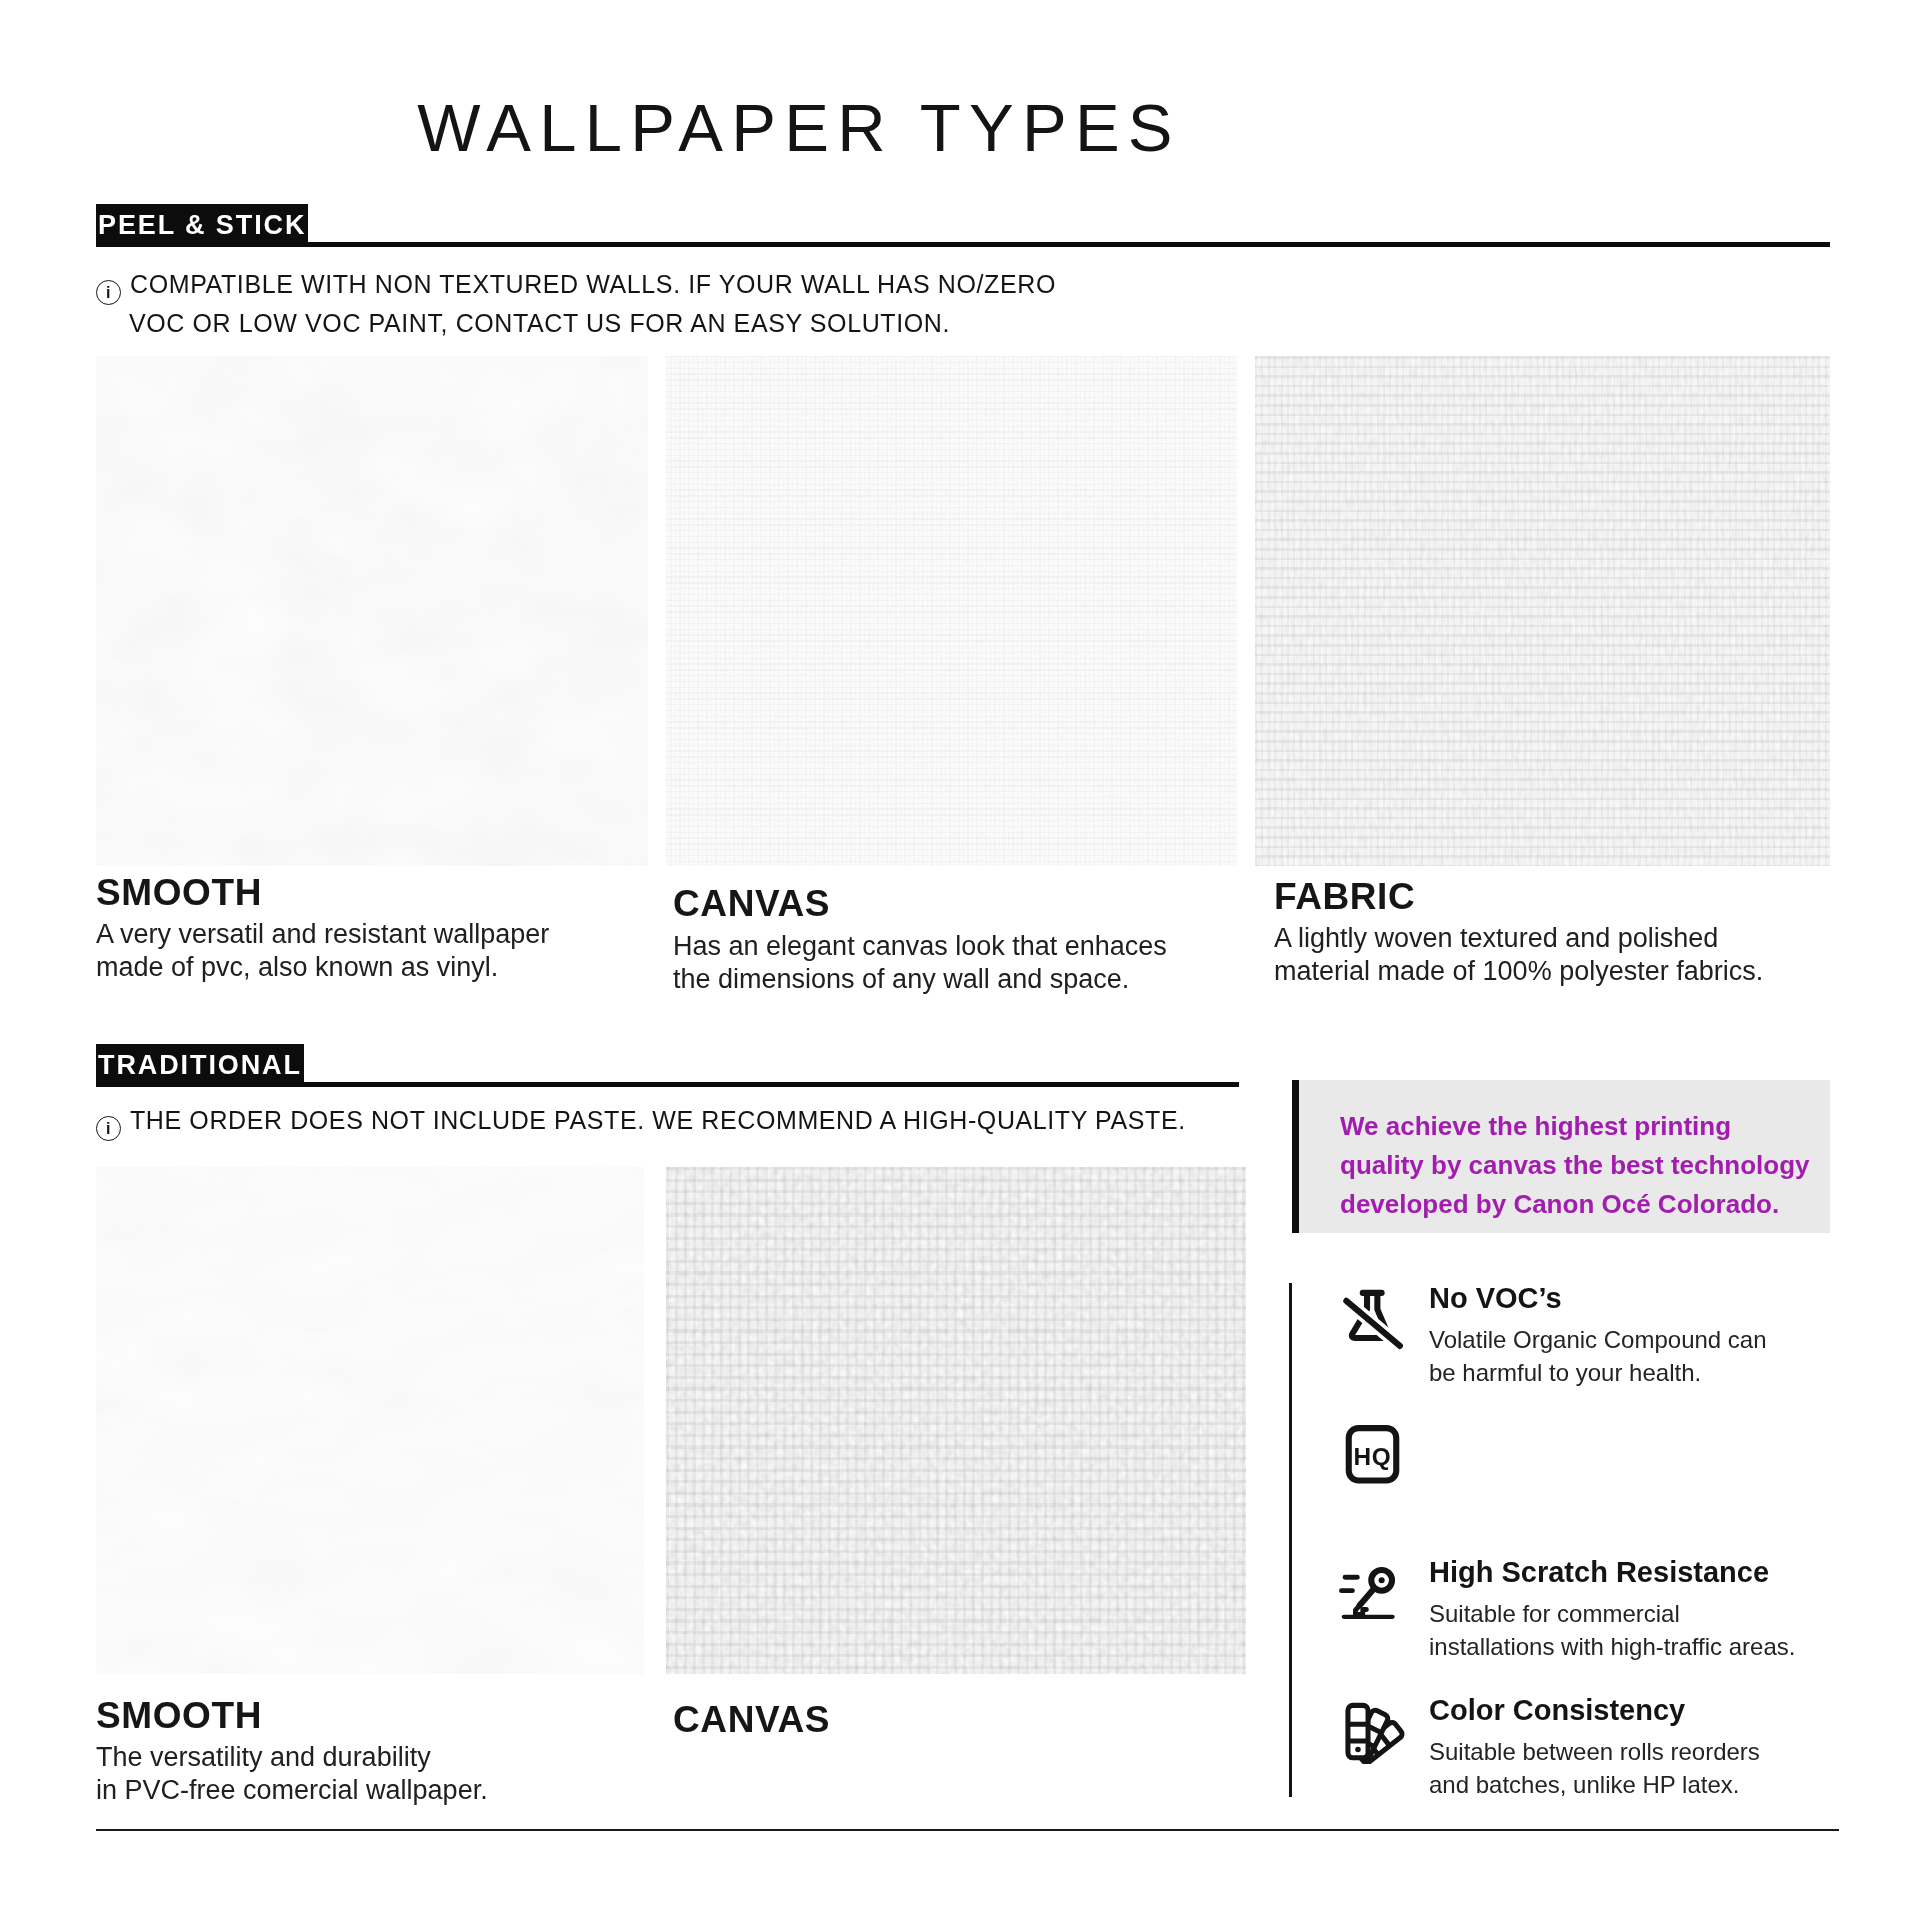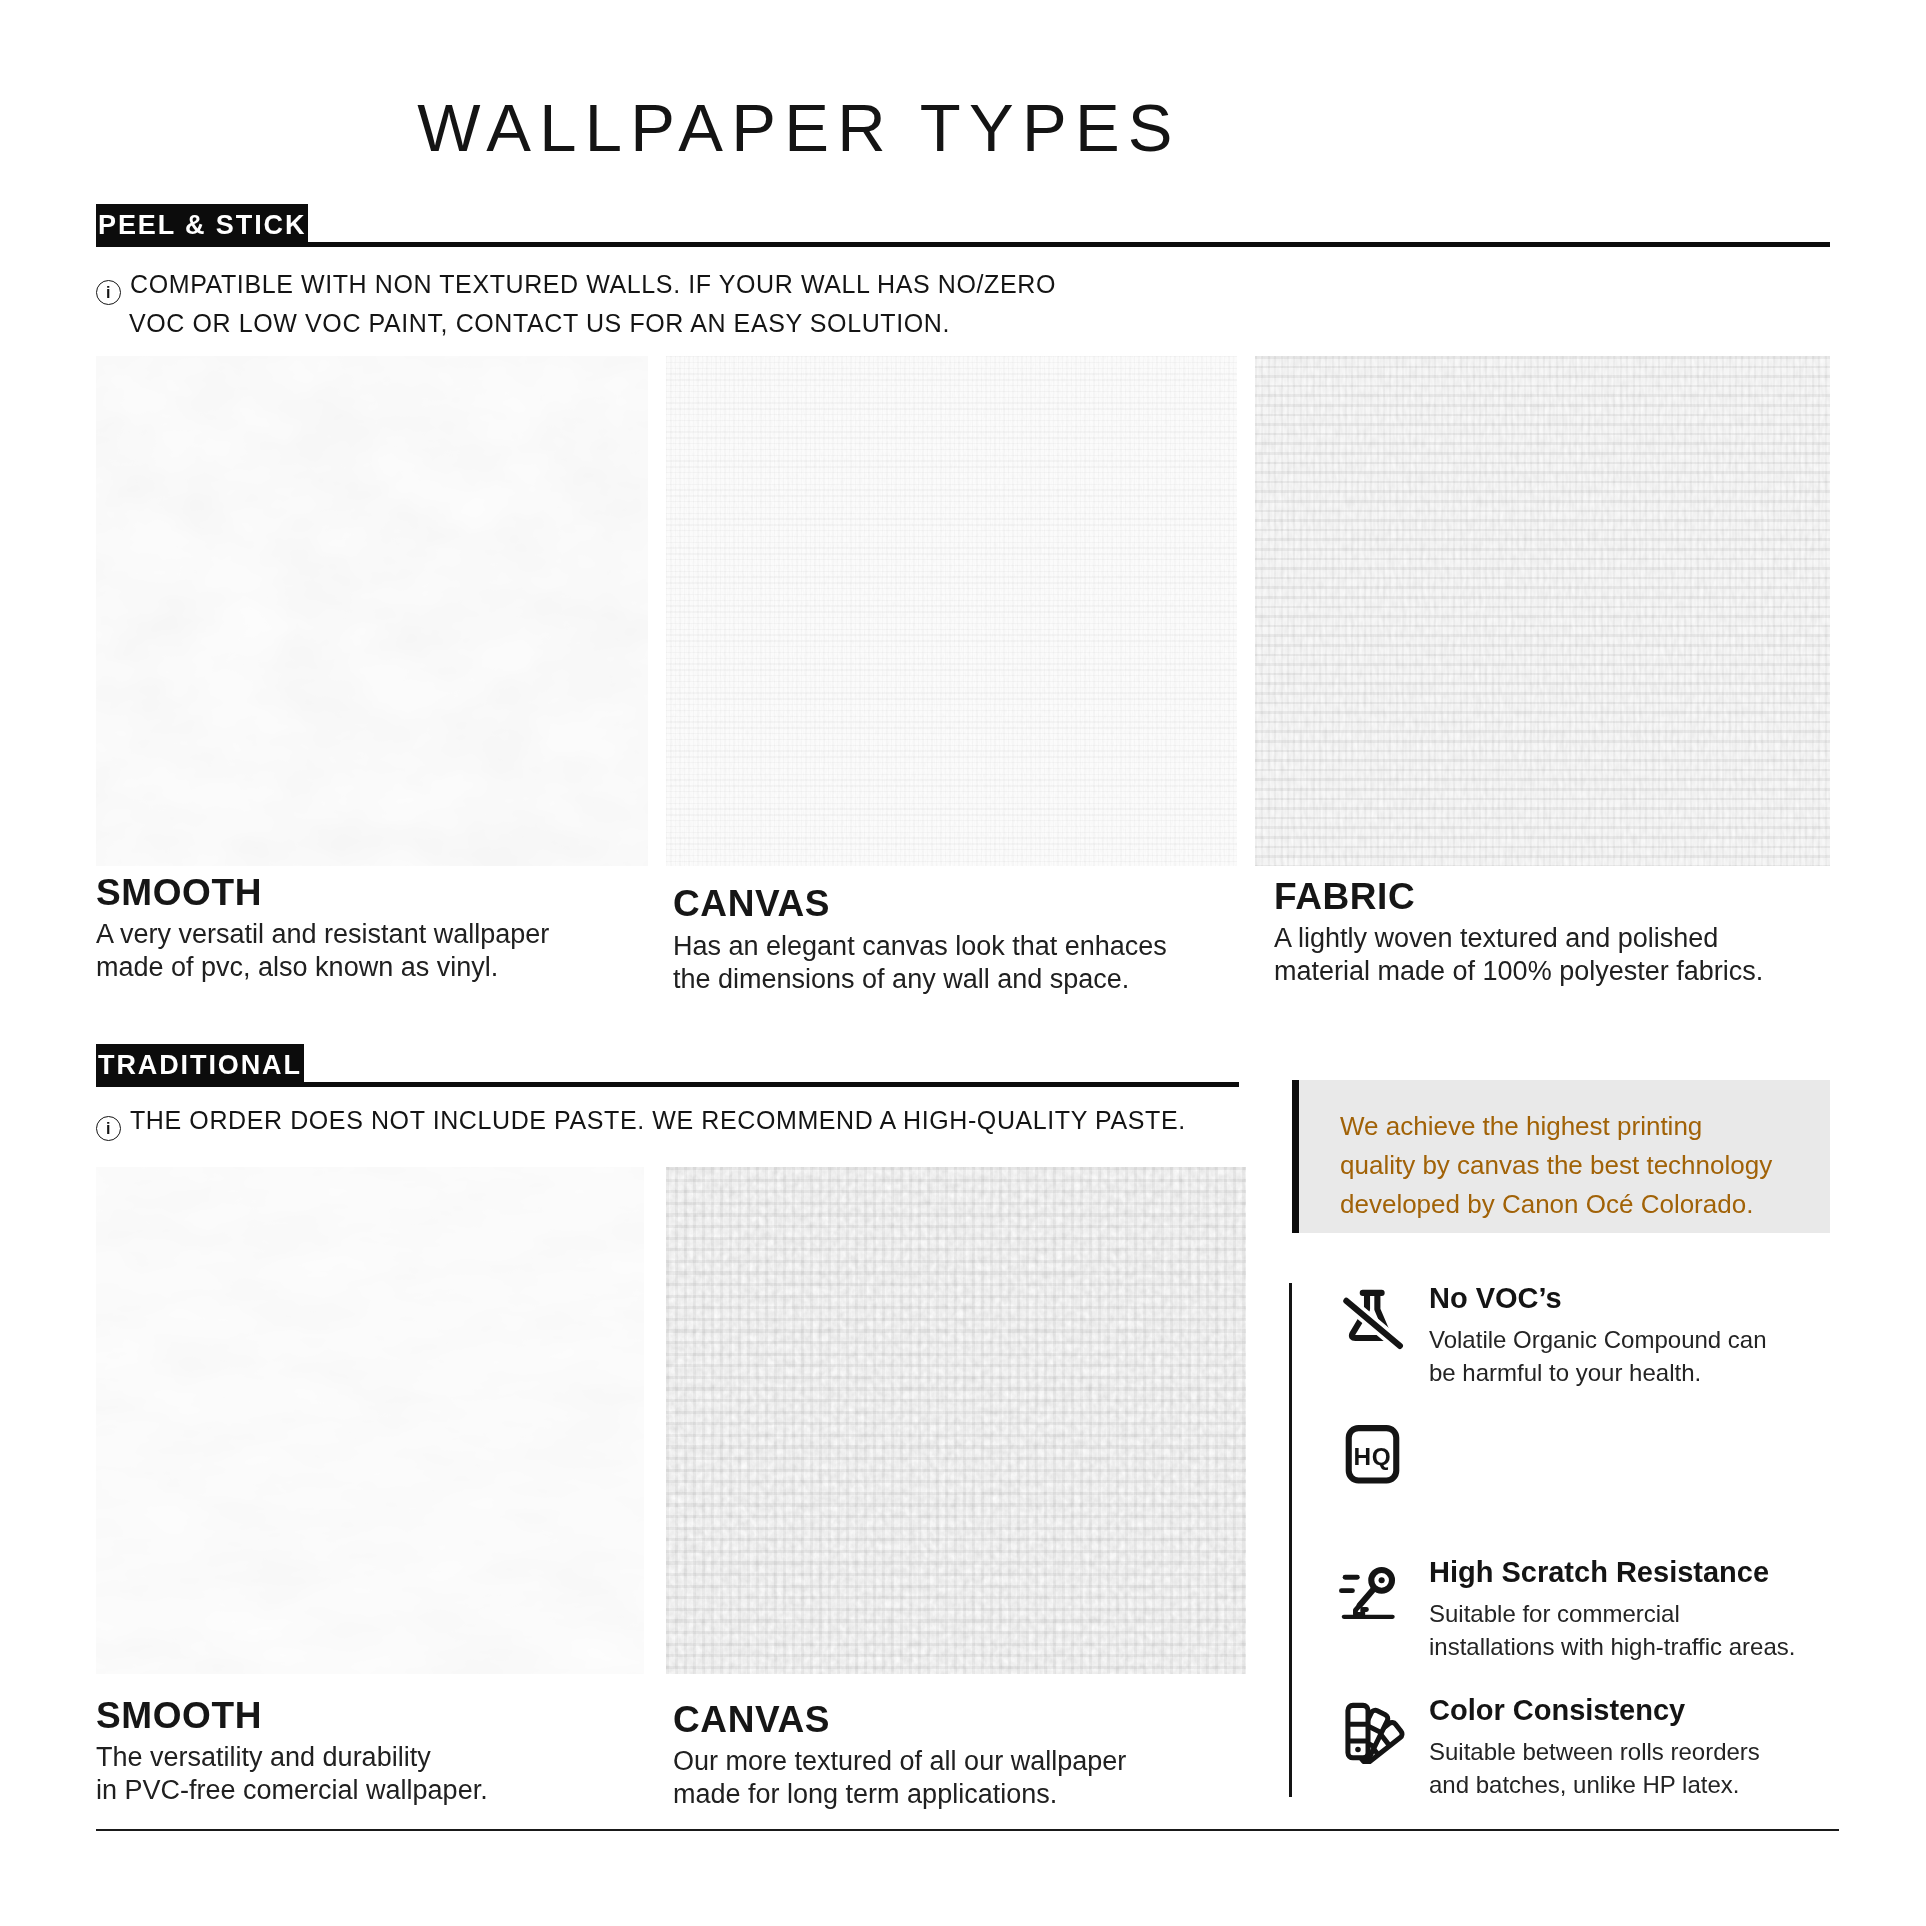--- a/index.html
+++ b/index.html
@@ -36,21 +36,21 @@
   .ov-rough{background:
       repeating-linear-gradient(180deg, rgba(0,0,0,0.050) 0 3.2px, rgba(0,0,0,0) 3.2px 11.6px),
       repeating-linear-gradient(90deg,  rgba(0,0,0,0.045) 0 2.6px, rgba(0,0,0,0) 2.6px 9px);}
 
   
   .type-name{font-size:37px;font-weight:600;letter-spacing:0.6px;color:#161616;white-space:nowrap;}
   .type-desc{font-size:27px;line-height:33px;color:#202020;white-space:nowrap;}
 
   
   .callout{background:#e9e9e9;border-left:7px solid #0c0c0c;}
-  .callout .txt{padding:27px 8px 0 41px;font-size:26px;line-height:39px;font-weight:400;color:#a16207;}
+  .callout .txt{padding:27px 8px 0 41px;font-size:26px;line-height:39px;font-weight:700;color:#a21caf;}
 
   
   .vline{width:2.6px;background:#141414;}
   .feature{display:flex;align-items:flex-start;}
   .feature .icon-box{width:67px;height:67px;flex:0 0 67px;margin-top:2.6px;}
   .feature .icon-box svg{display:block;width:100%;height:100%;}
   .feature .ftxt{margin-left:23px;}
   .f-title{font-size:29px;font-weight:600;color:#141414;white-space:nowrap;}
   .f-desc{font-size:24px;line-height:33px;color:#242424;margin-top:7.7px;white-space:nowrap;}
 
@@ -181,24 +181,20 @@
     </svg>
     <div class="ov ov-rough"></div>
   </div>
 
   <div class="abs type-name" style="left:96px;top:1695px;">SMOOTH</div>
   <div class="abs type-desc" style="left:96px;top:1741px;">
     <div>The versatility and durability</div>
     <div>in PVC-free comercial wallpaper.</div>
   </div>
   <div class="abs type-name" style="left:673px;top:1699px;">CANVAS</div>
-  <div class="abs type-desc" style="left:673px;top:1745px;">
-    <div>Our more textured of all our wallpaper</div>
-    <div>made for long term applications.</div>
-  </div>
 
   <div class="abs vline" style="left:1289px;top:1283px;height:514px;"></div>
 
   <div class="abs feature" style="left:1339px;top:1282px;">
     <div class="icon-box">
       <svg viewBox="0 0 110 110" fill="none" stroke="#141414" stroke-width="10" stroke-linecap="round" stroke-linejoin="round">
         <path d="M39 13 H70 M46 18 V40 L22 80 Q19 87 27 87 H75 Q83 87 80 80 L63 40 V18"></path>
         <path d="M12 26 L100 100" stroke="#ffffff" stroke-width="22"></path>
         <path d="M12 26 L100 100"></path>
       </svg>

